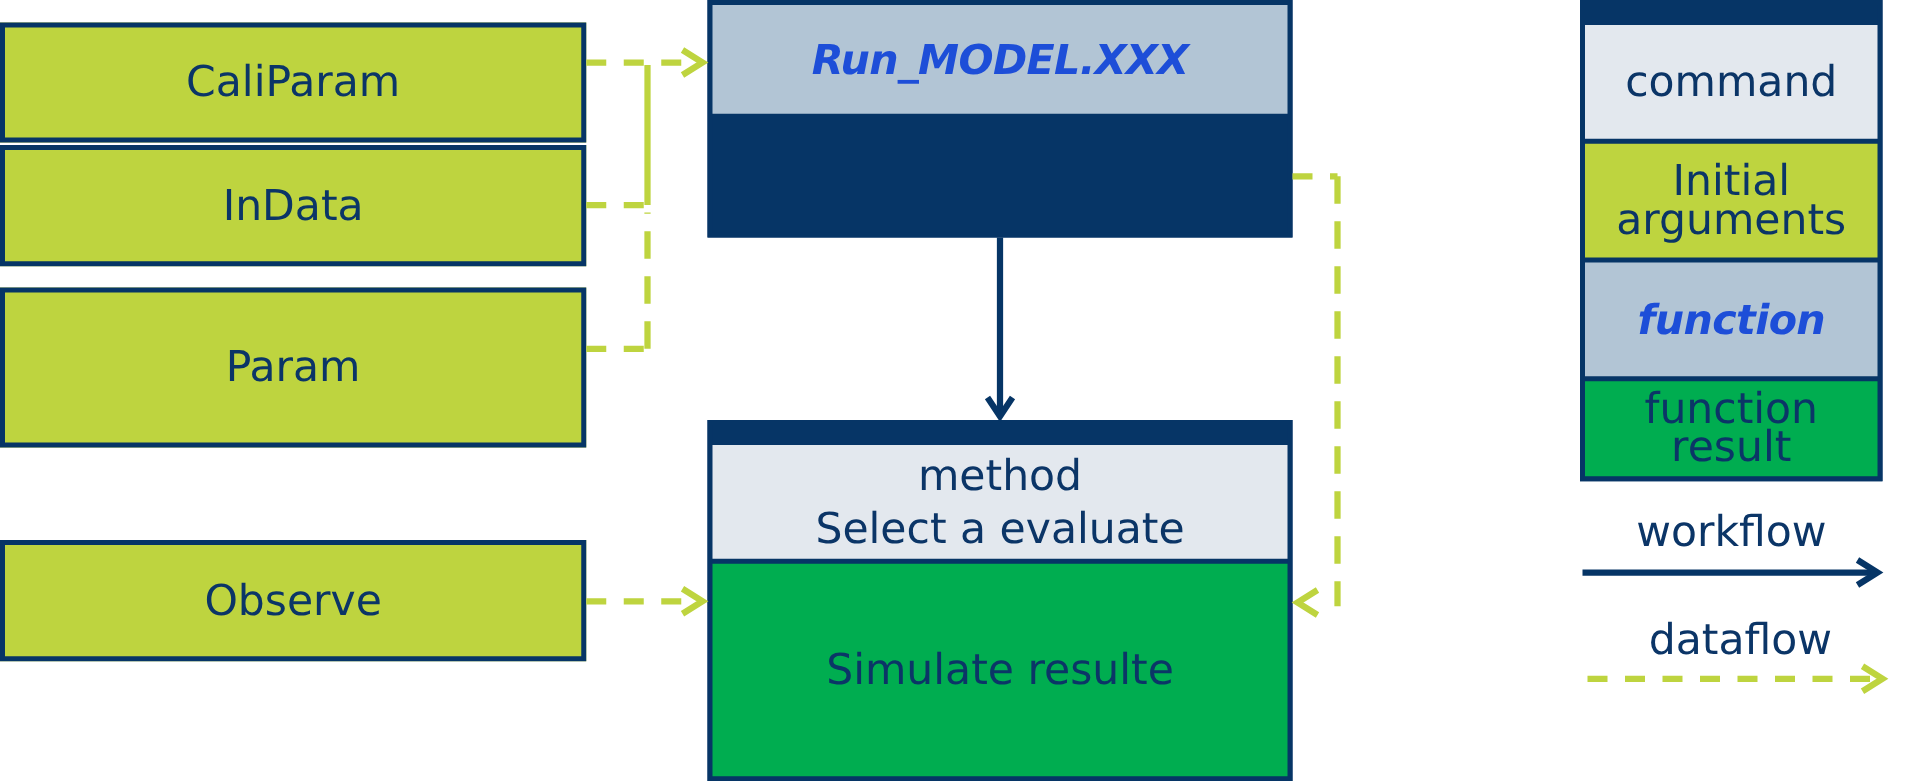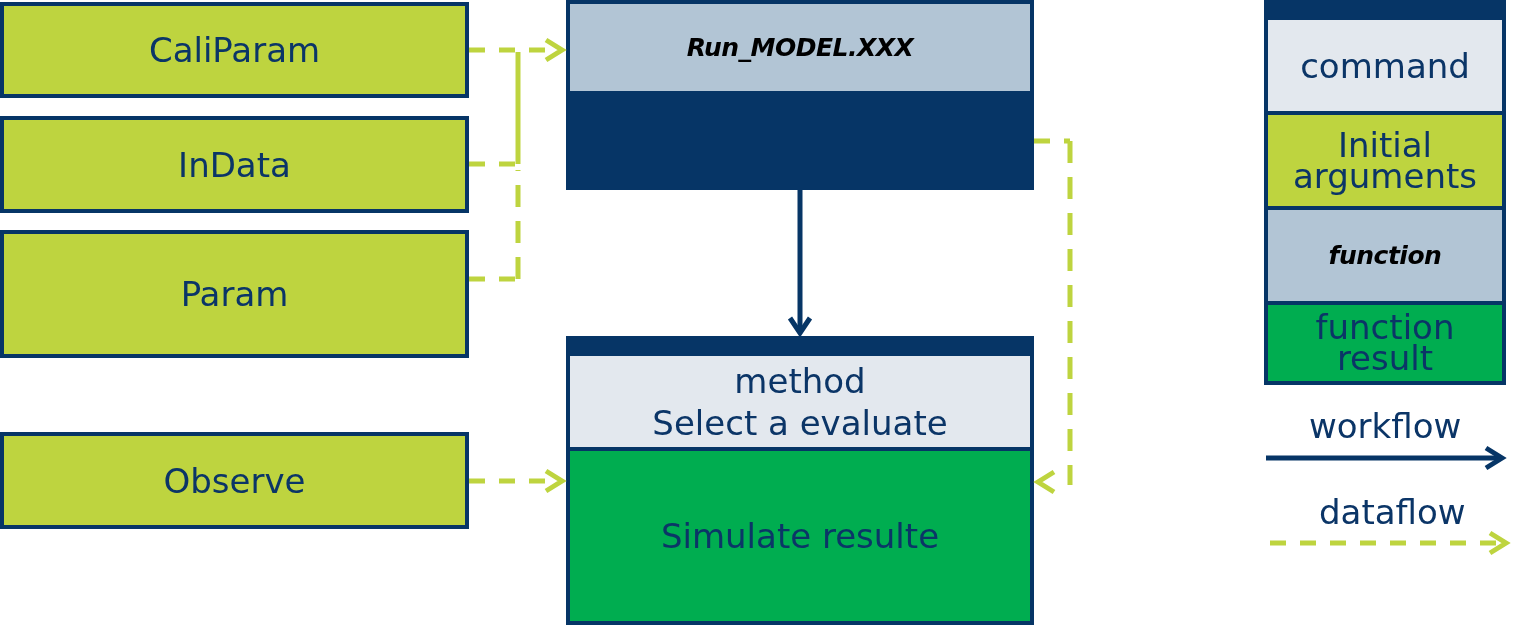--- a/index.html
+++ b/index.html
@@ -5,33 +5,33 @@
   html, body { margin: 0; padding: 0; background: #ffffff; }
   body { width: 1532px; height: 625px; position: relative; overflow: hidden;
          font-family: "DejaVu Sans", sans-serif; color: #0b3567; }
   .box { position: absolute; box-sizing: border-box; border: 4px solid #063566;
          display: flex; align-items: center; justify-content: center; text-align: center; }
   .lime { background: #bed43f; }
   .steel { background: #b2c5d5; }
   .green { background: #00ad50; }
   .pale { background: #e3e8ee; margin-top: 16px; }
   .lbl { font-size: 34px; line-height: 1; color: #0b3567; }
-  .lbl-it { font-size: 25px; font-style: italic; font-weight: bold; color: #000000; letter-spacing: -0.5px; }
+  .lbl-it { font-size: 33px; font-style: italic; font-weight: bold; color: #1d4ed8; letter-spacing: -0.5px; }
   .ml { font-size: 34px; line-height: 42px; }
   .leg { font-size: 34px; line-height: 31px; }
   .stack { position: absolute; box-sizing: border-box; border: 4px solid #063566; background: #063566;
            display: flex; flex-direction: column; gap: 4px; }
   .cell { display: flex; align-items: center; justify-content: center; text-align: center; }
   svg.arrows { position: absolute; left: 0; top: 0; }
   .legend-text { position: absolute; font-size: 34px; color: #0b3567; }
 </style>
 </head>
 <body>
 
-<div class="box lime" style="left:0; top:2px; width:469px; height:96px;">
+<div class="box lime" style="left:0; top:18px; width:469px; height:96px;">
   <span class="lbl">CaliParam</span>
 </div>
 <div class="box lime" style="left:0; top:116px; width:469px; height:97px;">
   <span class="lbl">InData</span>
 </div>
 <div class="box lime" style="left:0; top:230px; width:469px; height:128px;">
   <span class="lbl">Param</span>
 </div>
 <div class="box lime" style="left:0; top:432px; width:469px; height:97px;">
   <span class="lbl">Observe</span>

